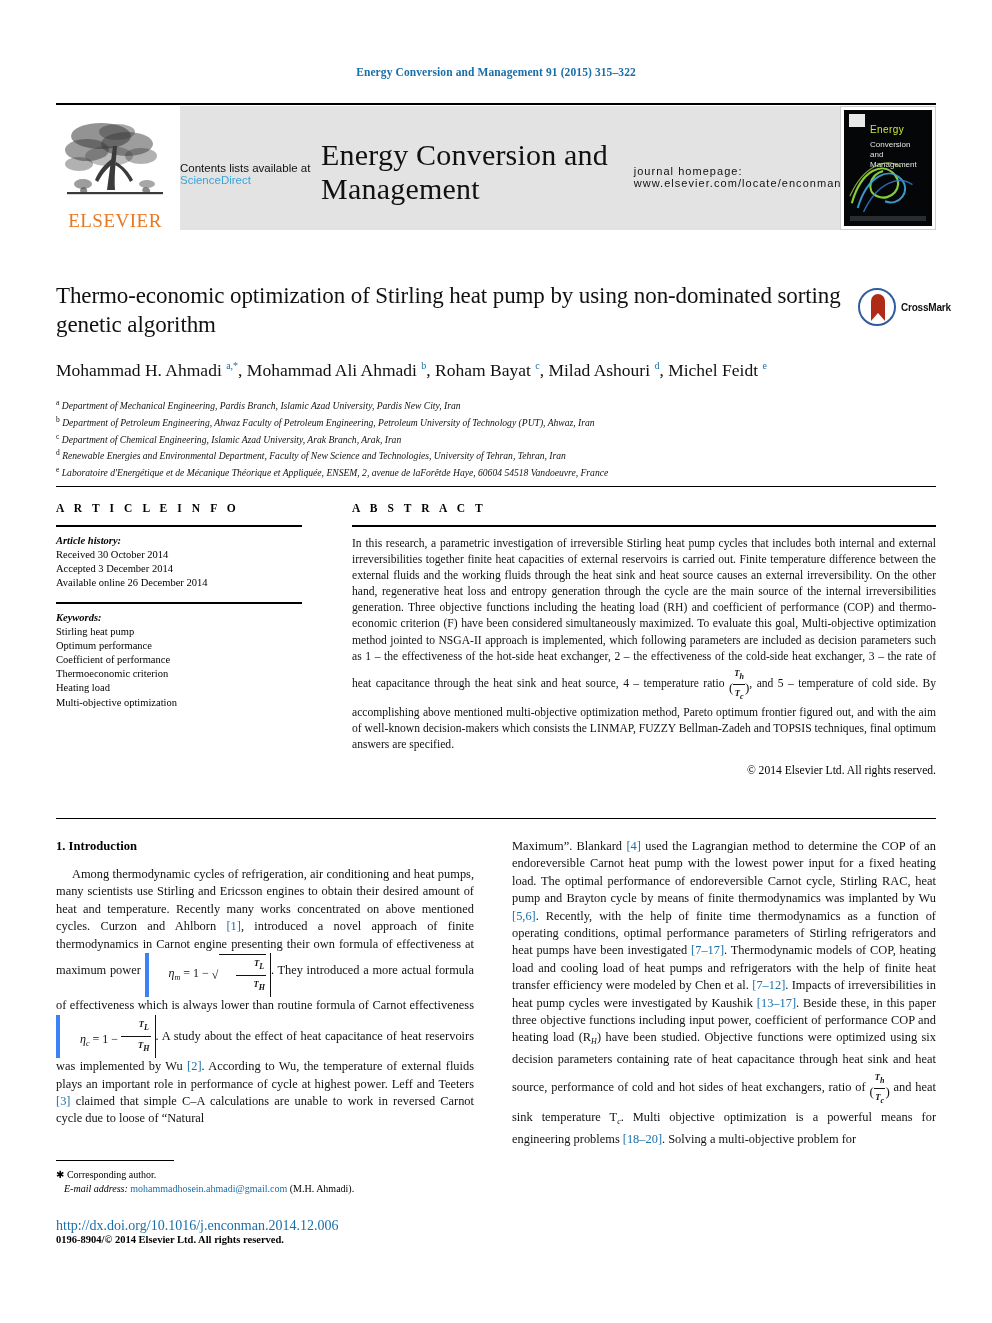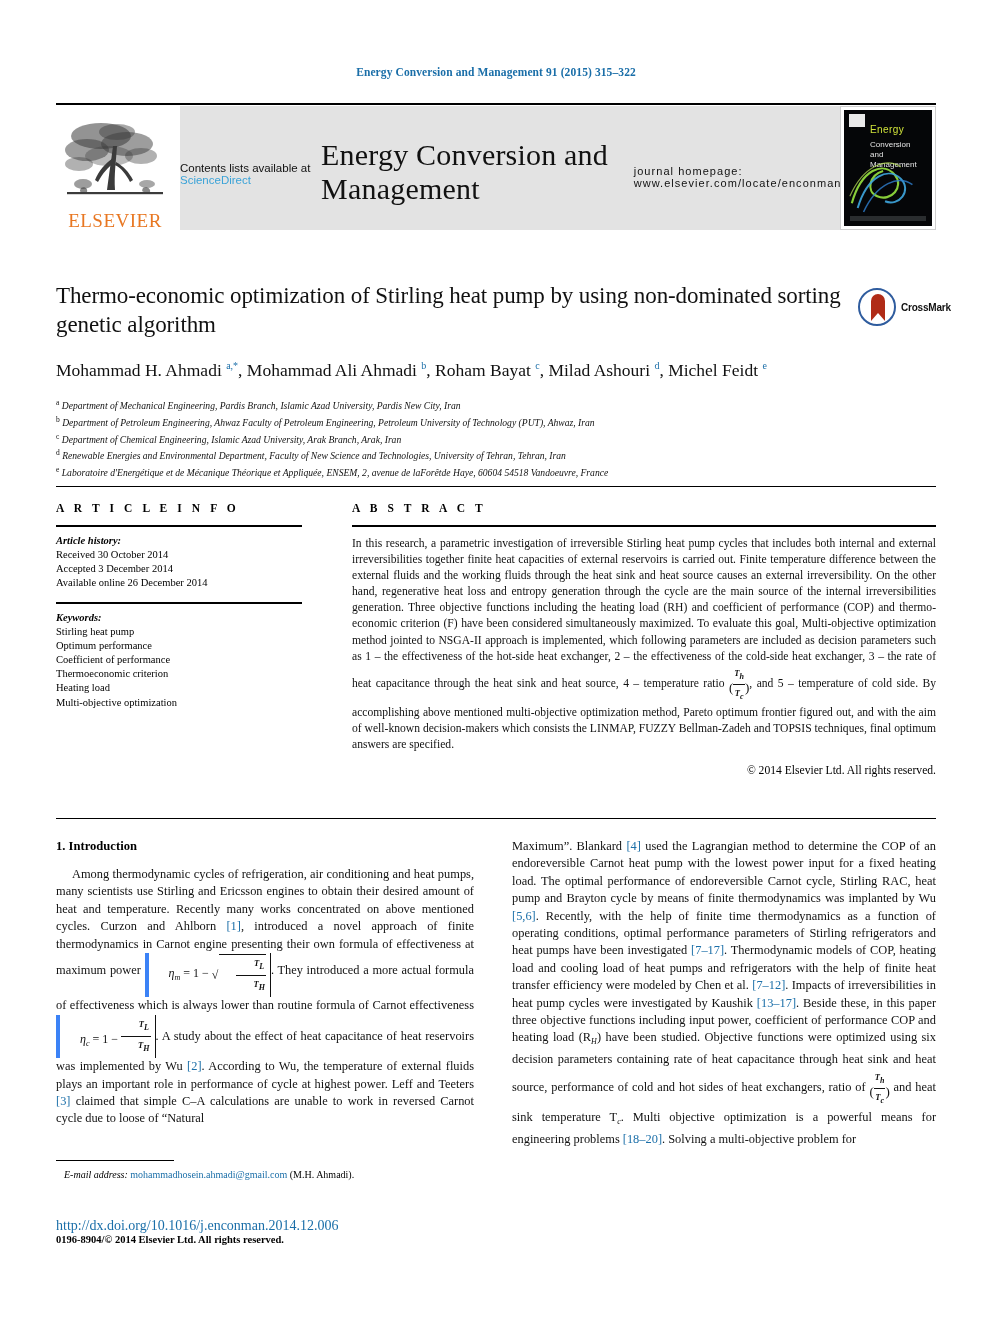--- a/index.html
+++ b/index.html
@@ -519,20 +519,21 @@
     <h2 class="h2">1. Introduction</h2>
     <p class="body"><span>Among thermodynamic cycles of refrigeration, air conditioning and heat pumps, many scientists use Stirling and Ericsson engines to obtain their desired amount of heat and temperature. Recently many works concentrated on above mentioned cycles. Curzon and Ahlborn </span><span class="ref">[1]</span><span>, introduced a novel approach of finite thermodynamics in Carnot engine presenting their own formula of effectiveness at maximum power </span><span class="mbox"><span class="up">η</span><sub class="i">m</sub> <span style="font-style:normal">= 1 −</span> <span class="sqrt-sign">√</span><span class="sqrt"><span class="frac"><span class="num"><span>T</span><sub class="i">L</sub></span><span class="den"><span>T</span><sub class="i">H</sub></span></span></span></span><span>. They introduced a more actual formula of effectiveness which is always lower than routine formula of Carnot effectiveness </span><span class="mbox"><span class="up">η</span><sub class="i">c</sub> <span style="font-style:normal">= 1 −</span> <span class="frac"><span class="num"><span>T</span><sub class="i">L</sub></span><span class="den"><span>T</span><sub class="i">H</sub></span></span></span><span>. A study about the effect of heat capacitance of heat reservoirs was implemented by Wu </span><span class="ref">[2]</span><span>. According to Wu, the temperature of external fluids plays an important role in performance of cycle at highest power. Leff and Teeters </span><span class="ref">[3]</span><span> claimed that simple C–A calculations are unable to work in reversed Carnot cycle due to loose of “Natural</span></p>
   </div>
 
   <div class="colR">
     <p class="body noind"><span>Maximum”. Blankard </span><span class="ref">[4]</span><span> used the Lagrangian method to determine the COP of an endoreversible Carnot heat pump with the lowest power input for a fixed heating load. The optimal performance of endoreversible Carnot cycle, Stirling RAC, heat pump and Brayton cycle by means of finite thermodynamics was implanted by Wu </span><span class="ref">[5,6]</span><span>. Recently, with the help of finite time thermodynamics as a function of operating conditions, optimal performance parameters of Stirling refrigerators and heat pumps have been investigated </span><span class="ref">[7–17]</span><span>. Thermodynamic models of COP, heating load and cooling load of heat pumps and refrigerators with the help of finite heat transfer efficiency were modeled by Chen et al. </span><span class="ref">[7–12]</span><span>. Impacts of irreversibilities in heat pump cycles were investigated by Kaushik </span><span class="ref">[13–17]</span><span>. Beside these, in this paper three objective functions including input power, coefficient of performance COP and heating load (R</span><sub class="i">H</sub><span>) have been studied. Objective functions were optimized using six decision parameters containing rate of heat capacitance through heat sink and heat source, performance of cold and hot sides of heat exchangers, ratio of </span><span class="paren-frac">(<span class="frac"><span class="num"><span>T</span><sub class="i">h</sub></span><span class="den"><span>T</span><sub class="i">c</sub></span></span>)</span><span> and heat sink temperature T</span><sub class="i">c</sub><span>. Multi objective optimization is a powerful means for engineering problems </span><span class="ref">[18–20]</span><span>. Solving a multi-objective problem for</span></p>
   </div>
 
   <div class="footnote">
     <div class="fn-rule"></div>
+    <div class="fn-line">✱ <span>Corresponding author.</span></div>
     <div class="fn-line" style="padding-left:18px"><em>E-mail address:</em> <a class="link" href="#">mohammadhosein.ahmadi@gmail.com</a> <span>(M.H. Ahmadi).</span></div>
   </div>
 
   <div class="footer">
     <a class="doi" href="#">http://dx.doi.org/10.1016/j.enconman.2014.12.006</a>
     <div class="issn">0196-8904/© 2014 Elsevier Ltd. All rights reserved.</div>
   </div>
 
 </div>
 

